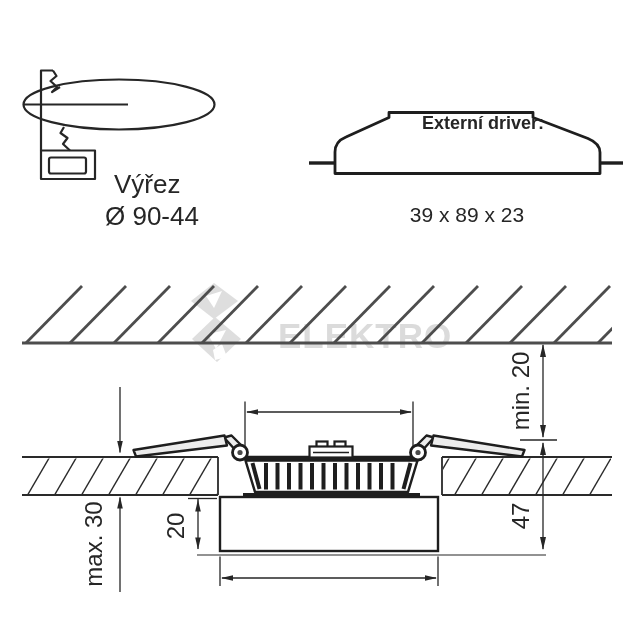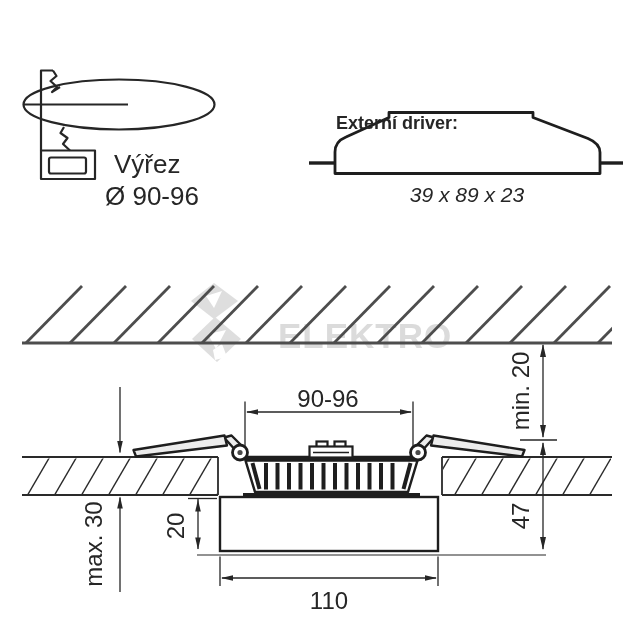--- a/index.html
+++ b/index.html
@@ -1,26 +1,26 @@
 <!DOCTYPE html>
 <html><head>
 <meta charset="utf-8">
 <style>
   html,body{margin:0;padding:0;background:#ffffff;}
   .page{position:relative;width:640px;height:640px;background:#ffffff;overflow:hidden;
         font-family:"Liberation Sans",sans-serif;color:#262626;}
   .layer{position:absolute;left:0;top:0;width:640px;height:640px;}
-  .lbl{position:absolute;white-space:nowrap;color:#262626;}
+  .lbl{position:absolute;white-space:nowrap;color:#262626;margin-top:20px;}
   .vlabel{position:absolute;white-space:nowrap;color:#262626;font-size:24px;
           transform:translate(-50%,-50%) rotate(-90deg);}
   .dimfont{font-size:24px;}
   .center{text-align:center;}
   .wm-text{position:absolute;font-weight:700;color:#dbdbdb;line-height:1;letter-spacing:1px;
            font-size:35px;white-space:nowrap;}
-  .driver-block{position:absolute;left:336px;top:114px;width:262px;
+  .driver-block{position:absolute;left:352px;top:114px;width:262px;text-align:center;
                 font-size:18px;line-height:18.5px;}
   .driver-title{font-weight:700;}
   svg{display:block;}
 </style>
 </head>
 <body>
 
 <div class="page">
 
   <div class="layer">
@@ -196,28 +196,26 @@
         <circle cx="418" cy="452.5" r="7.5" fill="#ffffff" stroke="#1e1e1e" stroke-width="2.8"></circle>
         <circle cx="418" cy="452.5" r="2.6" fill="#4a4a4a"></circle>
       </g>
 
       <rect x="220" y="497" width="218" height="54" fill="#ffffff" stroke="#1e1e1e" stroke-width="2.4"></rect>
     </g>
   </svg>
 
   <div class="layer">
     <span class="lbl" style="left:114px;top:149px;font-size:26px;">Výřez</span>
-    <span class="lbl" style="left:105px;top:181px;font-size:26px;">Ø 90-96</span>
+    <span class="lbl" style="left:105px;top:181px;font-size:26px;">Ø 90-44</span>
 
     <div class="driver-block">
       <div class="driver-title">Externí driver:</div>
     </div>
-    <span class="lbl center" style="left:336px;top:183px;width:262px;font-size:21px;font-style:italic;">39 x 89 x 23</span>
-
-    <span class="lbl center dimfont" style="left:245px;top:385px;width:166px;">90-96</span>
+    <span class="lbl center" style="left:336px;top:183px;width:262px;font-size:21px;">39 x 89 x 23</span>
+
     <span class="vlabel" style="left:521px;top:391px;">min. 20</span>
     <span class="vlabel" style="left:521px;top:516px;">47</span>
     <span class="vlabel" style="left:176px;top:526px;">20</span>
     <span class="vlabel" style="left:94px;top:544px;">max. 30</span>
-    <span class="lbl center dimfont" style="left:220px;top:587px;width:218px;">110</span>
   </div>
 
 </div>
 
 </body></html>

